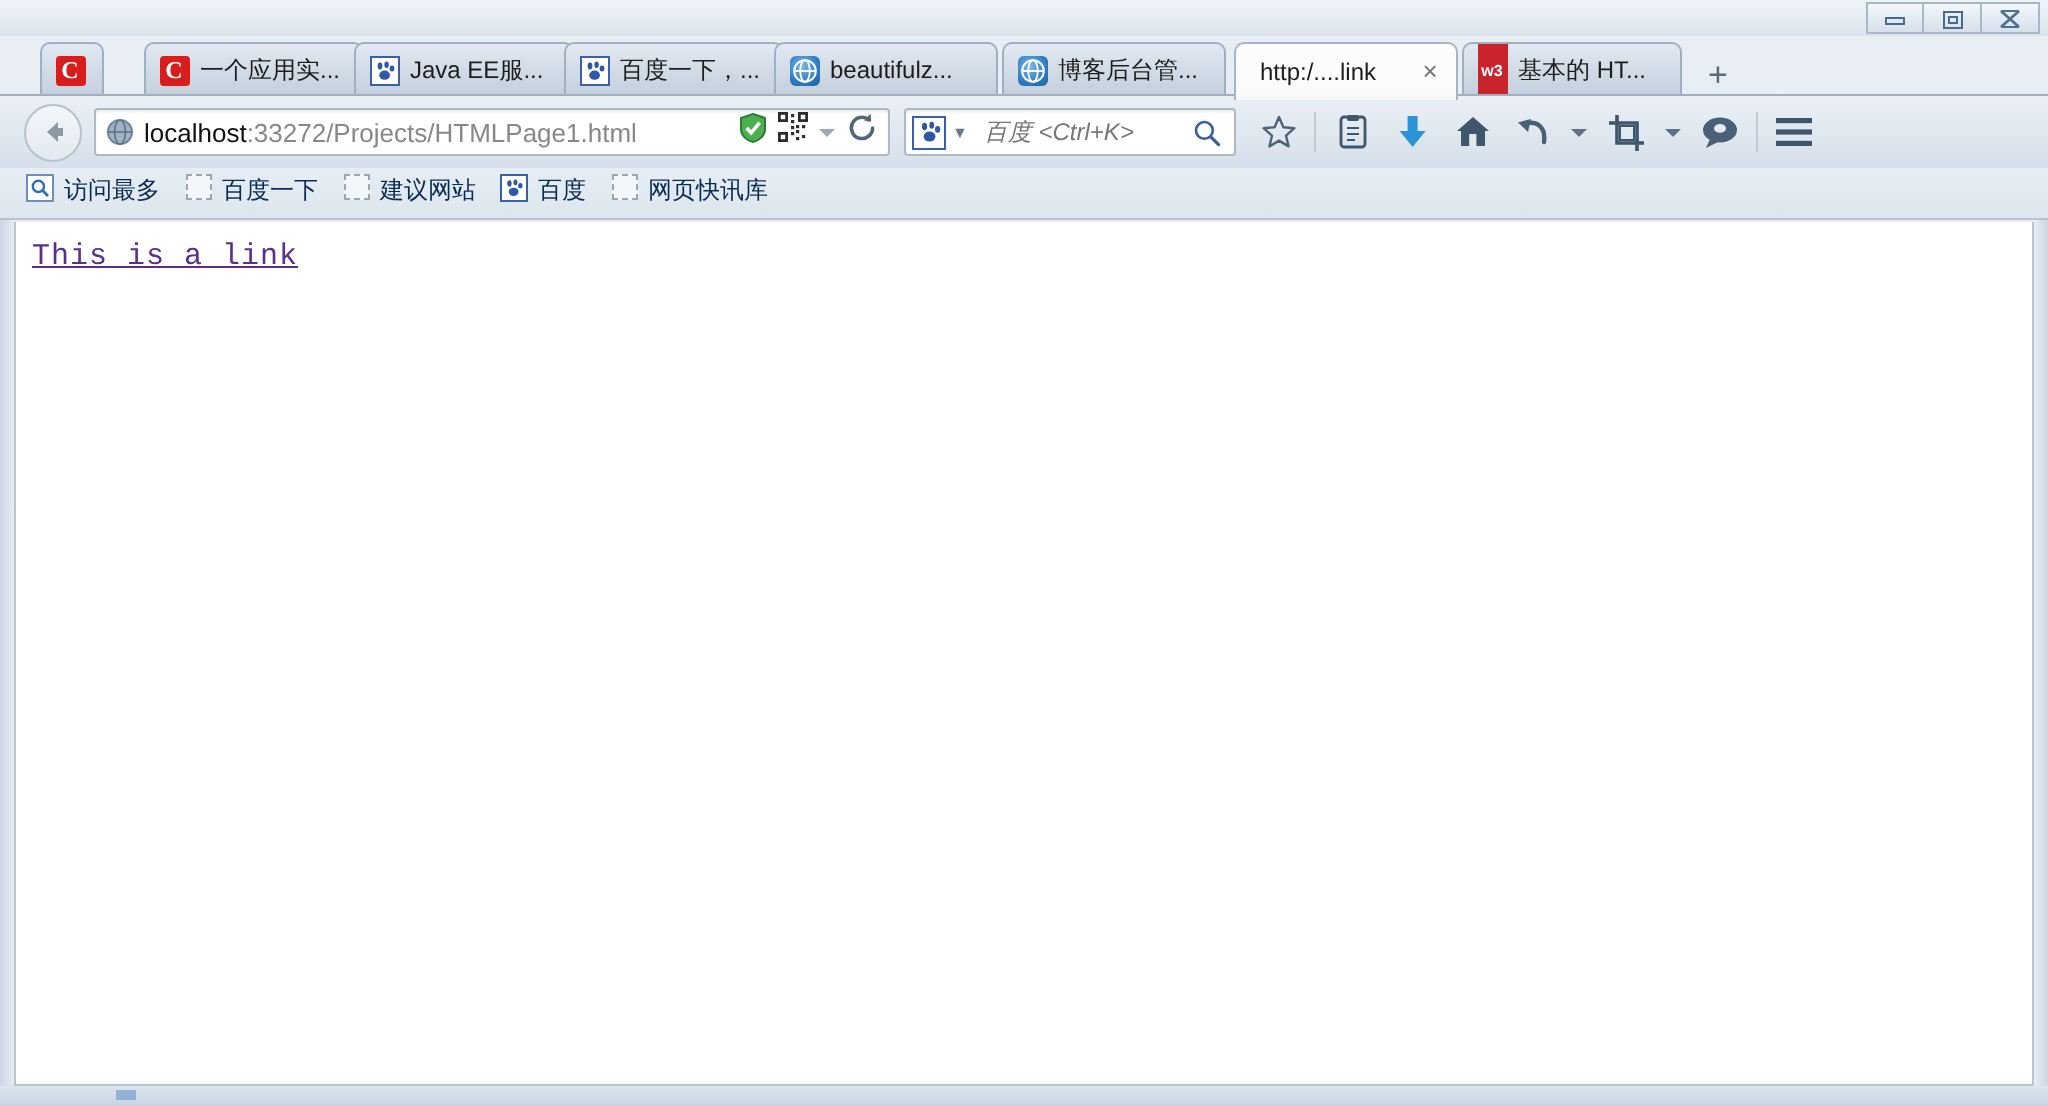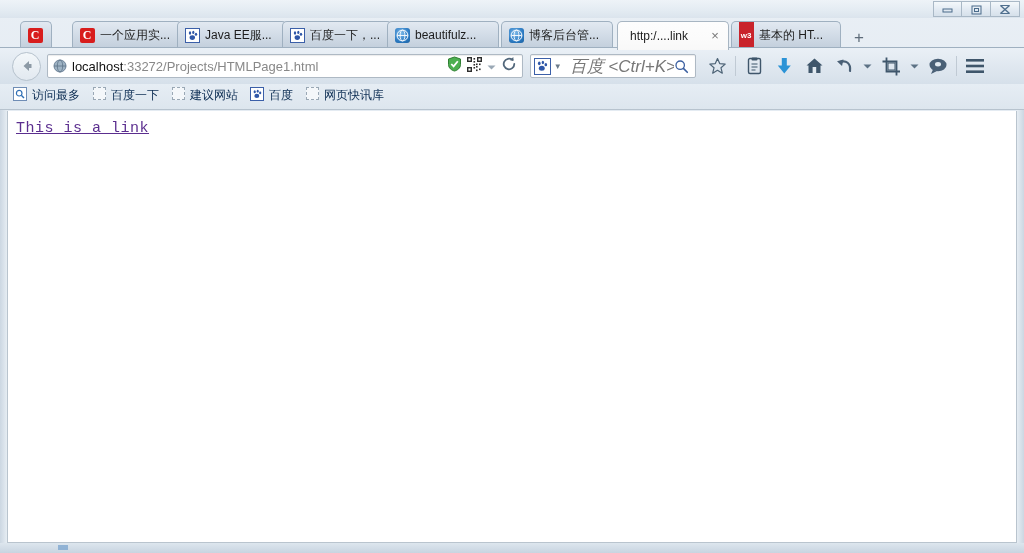--- a/index.html
+++ b/index.html
@@ -177,21 +177,21 @@
     margin-left: 12px;
     width: 27px; height: 27px;
     border-radius: 50%;
     border: 1px solid #b6c2cd;
     background: linear-gradient(to bottom, #f3f7fa, #e2e9f0);
     display: flex; align-items: center; justify-content: center;
   }
   .urlbar {
     margin-left: 6px;
     height: 24px;
-    width: 476px;
+    width: 398px;
     background: #ffffff;
     border: 1px solid #aeb9c4;
     border-radius: 2px;
     display: flex;
     align-items: center;
     box-sizing: border-box;
     box-shadow: inset 0 1px 1px rgba(0,0,0,0.08);
   }
   .urlbar .idicon { margin-left: 5px; margin-right: 5px; display:flex; }
   .urltext {
@@ -230,26 +230,25 @@
     display:flex;align-items:center;justify-content:center;
   }
   .searchcaret {
     margin-left: 3px;
     color: #6b7b8a;
     font-size: 8px;
   }
   .searchph {
     flex: 1 1 auto;
     margin-left: 8px;
-    font-size: 17px;
+    font-size: 12px;
     font-style: italic;
     color: #777;
     white-space: nowrap;
     overflow: hidden;
-    text-align: right;
   }
   .searchmag { margin-right: 6px; display:flex; }
   .toolicons {
     display: flex;
     align-items: center;
     margin-left: 6px;
     gap: 0;
   }
   .tic {
     width: 30px;

